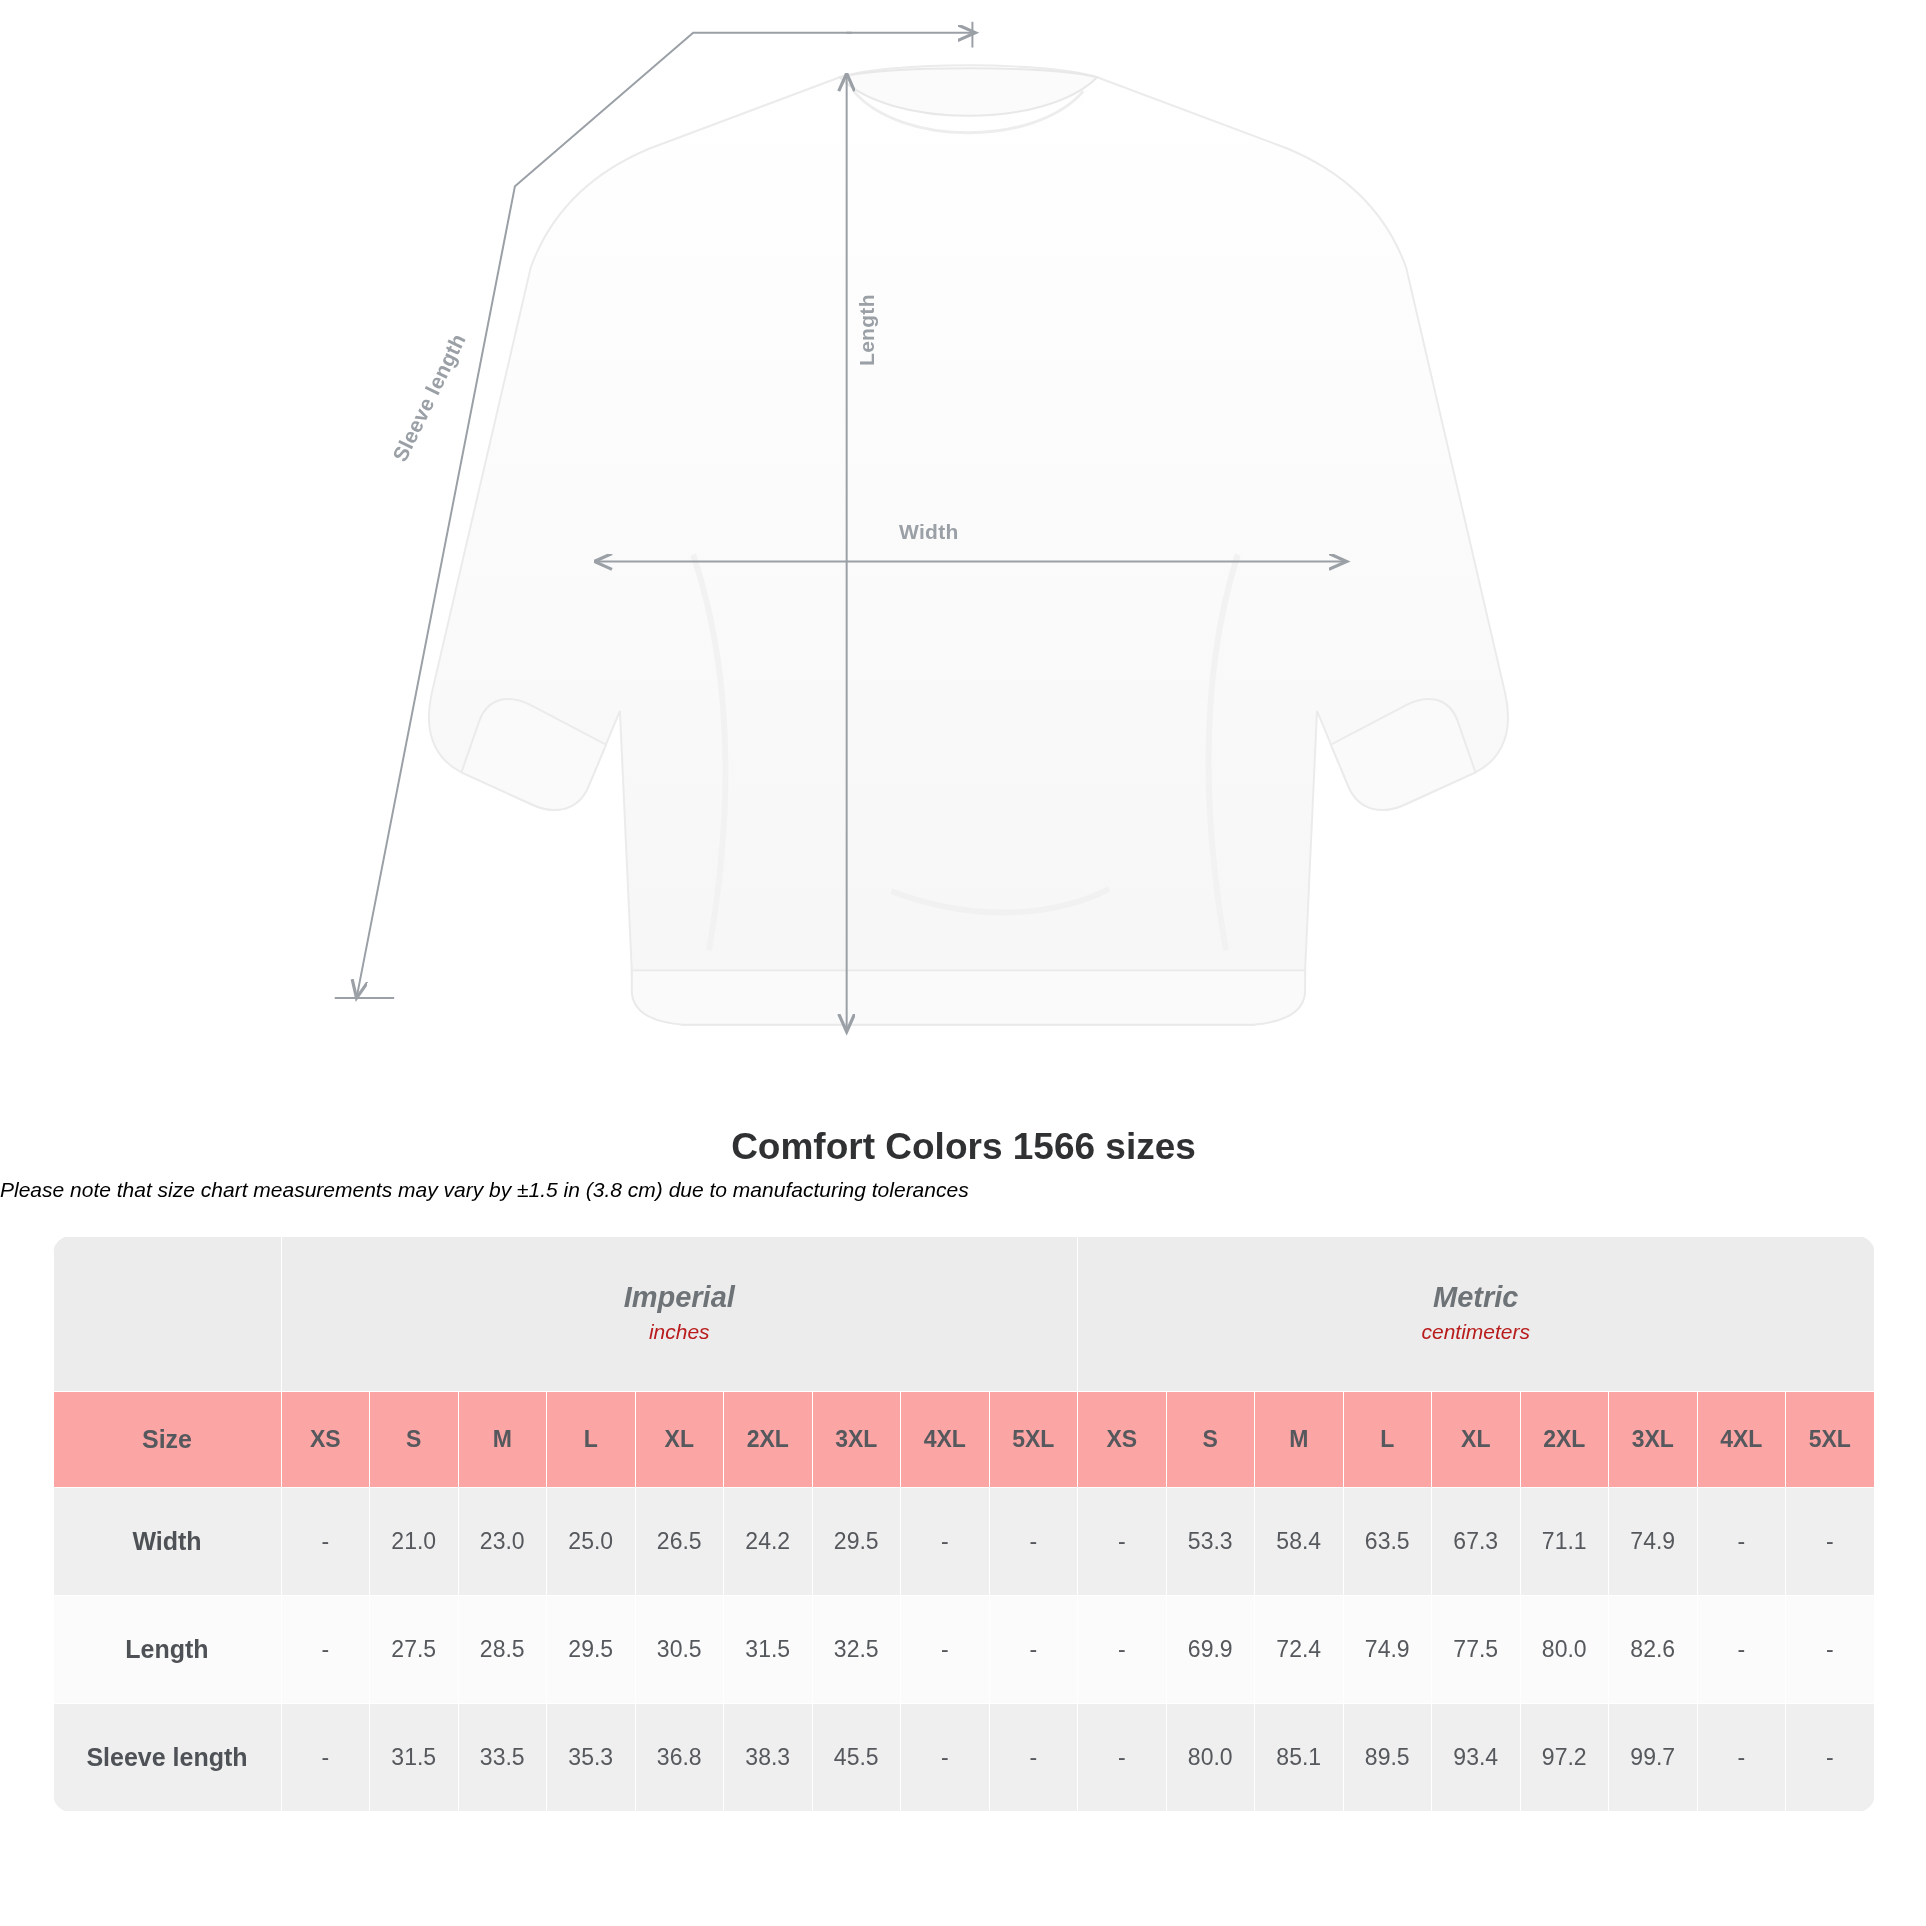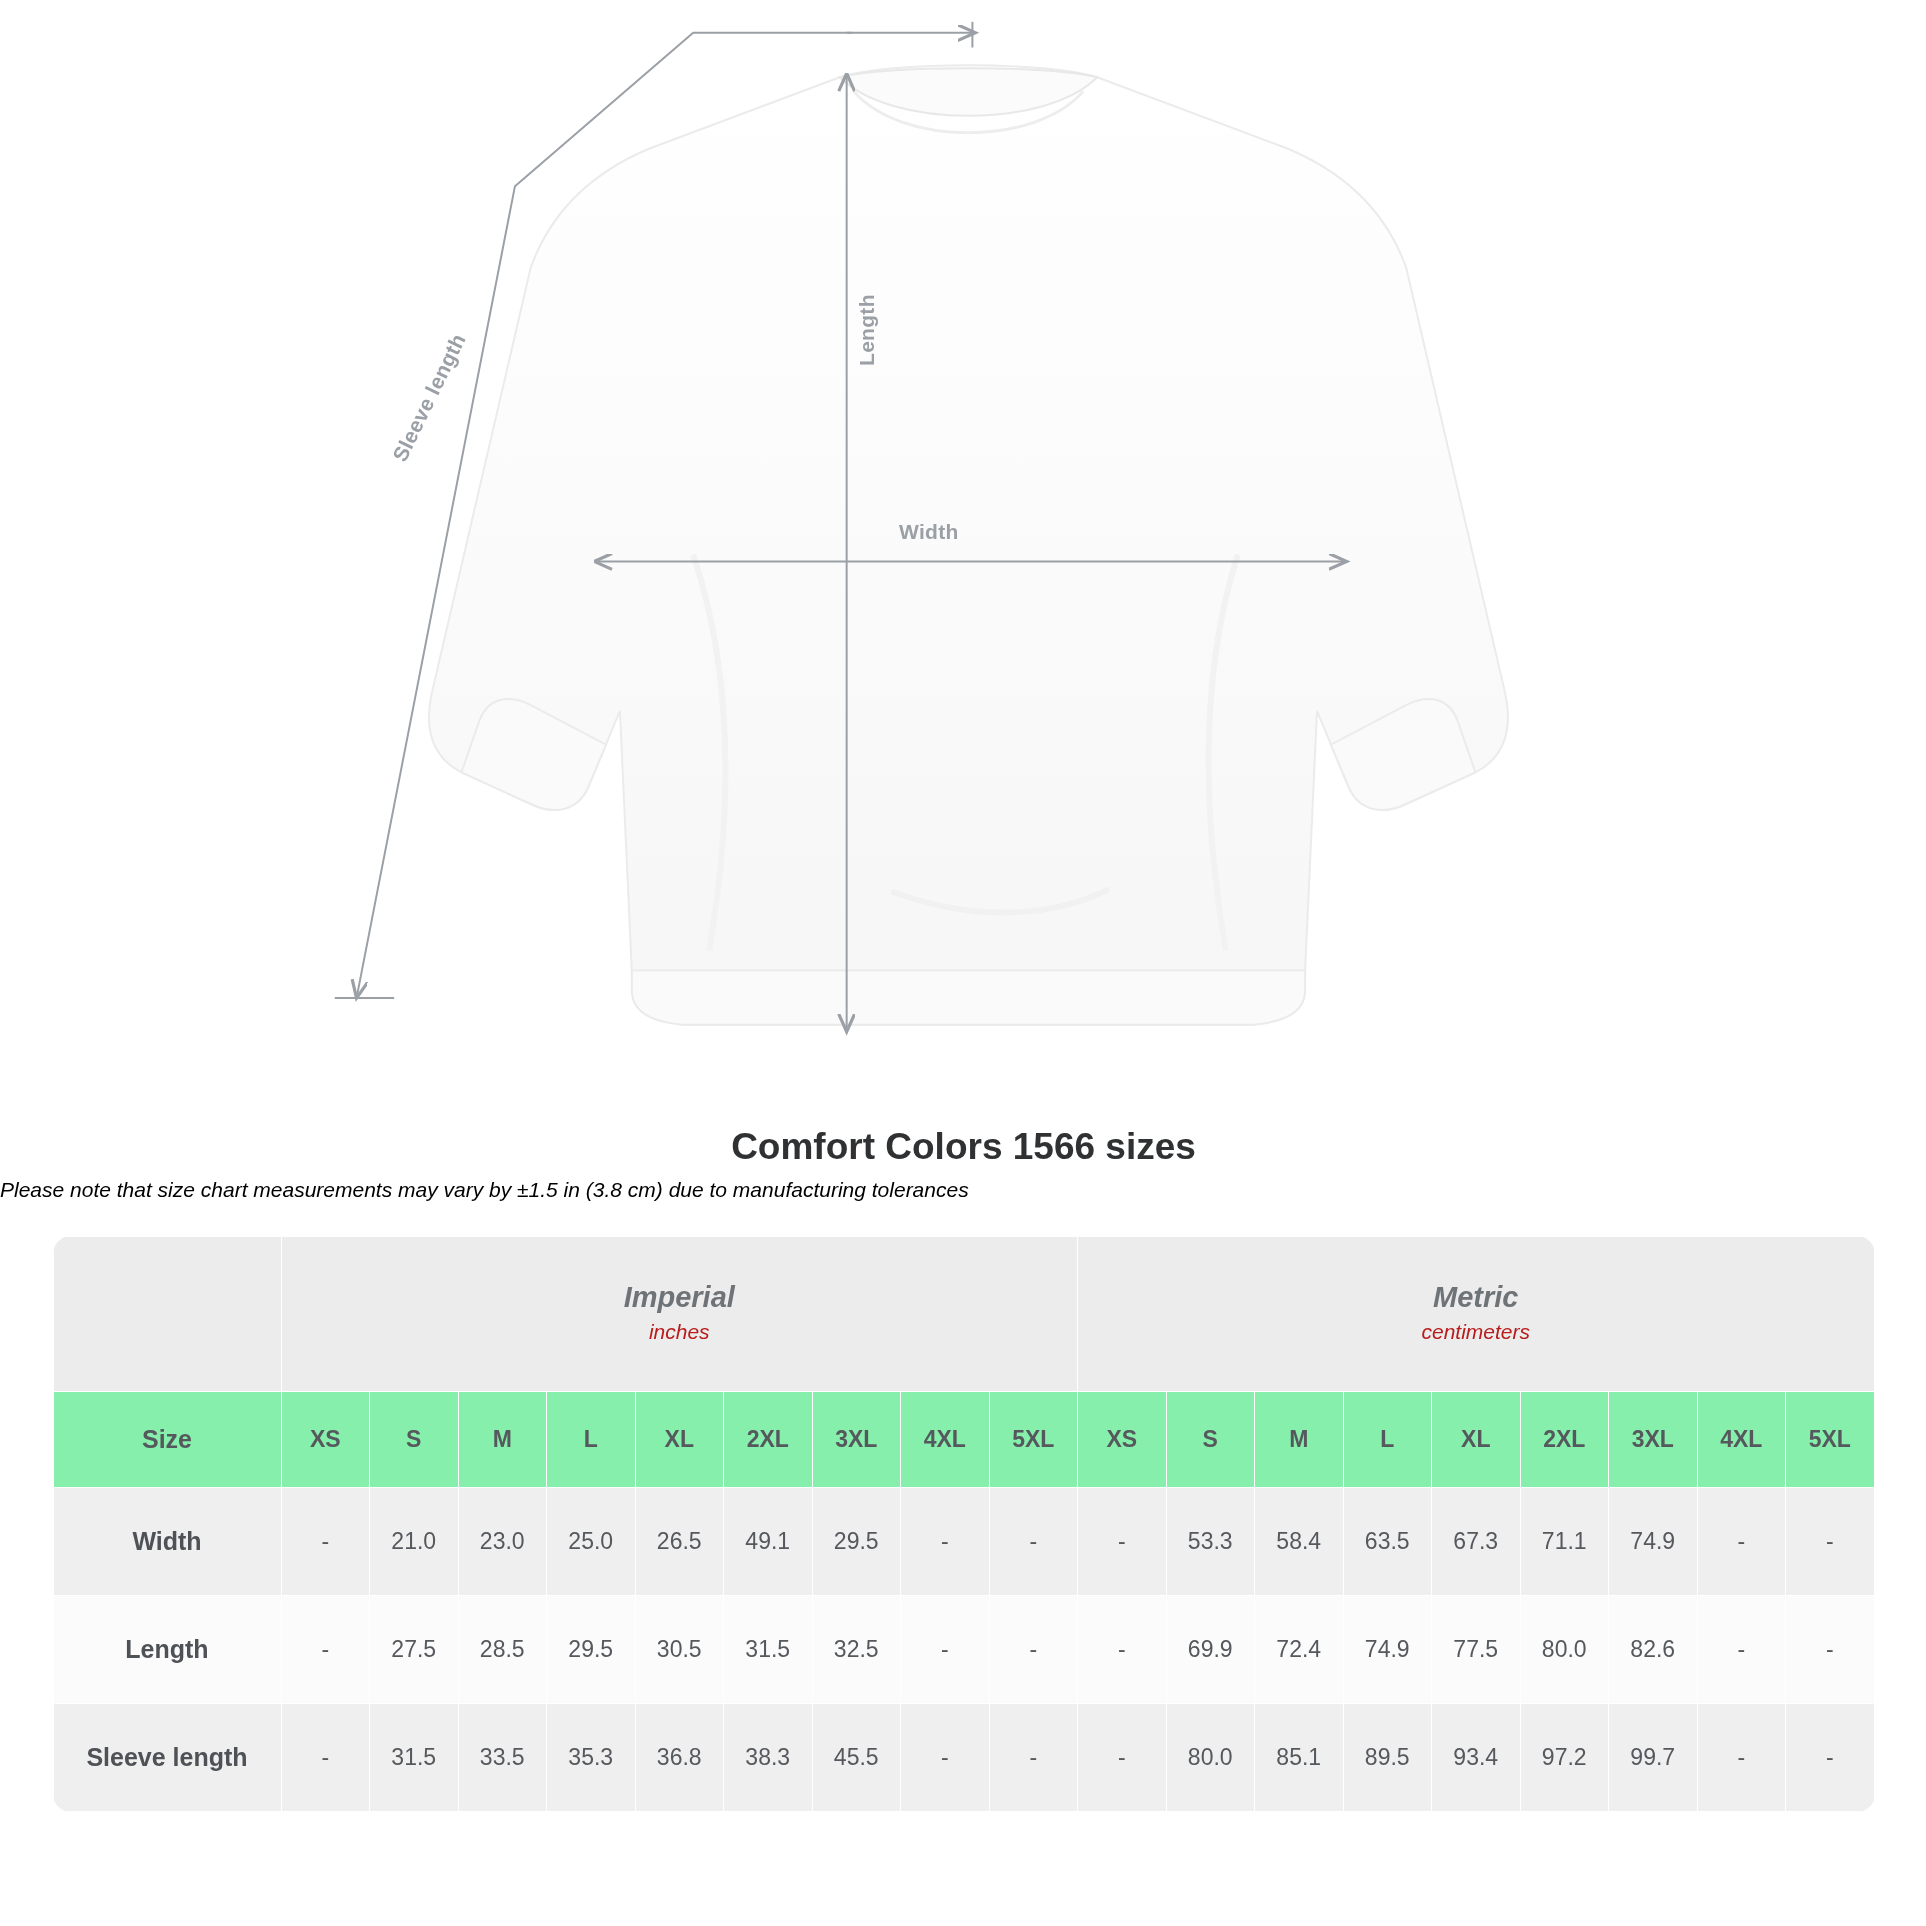--- a/index.html
+++ b/index.html
@@ -102,21 +102,21 @@
     color: #6e7377;
     line-height: 1.25;
   }
   .unit-sub {
     font-size: 21px;
     font-style: italic;
     color: #b91c1c;
     line-height: 1.6;
   }
   .head-row td {
-    background: #86efac;
+    background: #fca5a5;
     height: 95px;
     font-weight: bold;
     color: #5a5d61;
     font-size: 24px;
   }
   .head-row td.rowhead {
     font-size: 25px;
   }
   .data-row td {
     height: 107px;
@@ -261,21 +261,21 @@
           <td>5XL</td>
         </tr>
 
         <tr class="data-row alt">
           <td class="rowhead">Width</td>
           <td>-</td>
           <td>21.0</td>
           <td>23.0</td>
           <td>25.0</td>
           <td>26.5</td>
-          <td>49.1</td>
+          <td>24.2</td>
           <td>29.5</td>
           <td>-</td>
           <td>-</td>
           <td>-</td>
           <td>53.3</td>
           <td>58.4</td>
           <td>63.5</td>
           <td>67.3</td>
           <td>71.1</td>
           <td>74.9</td>

